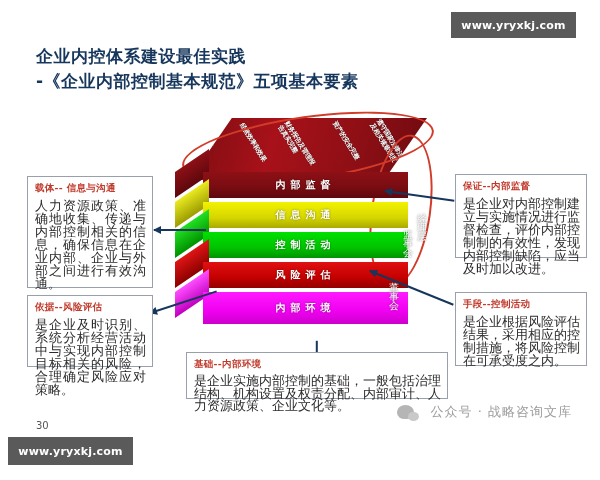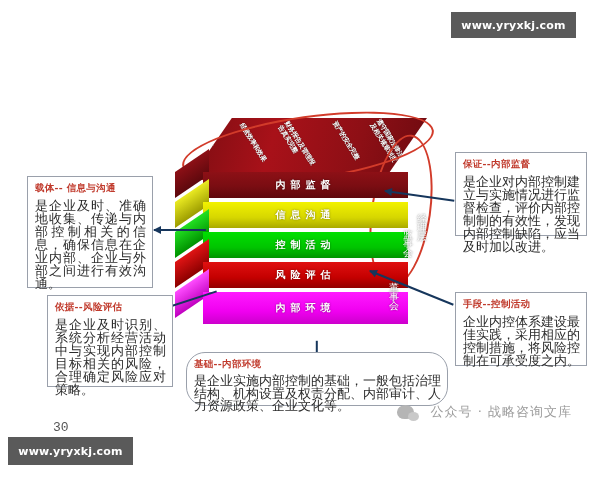--- a/index.html
+++ b/index.html
@@ -23,21 +23,21 @@
 
   
   .title{
     position:absolute;left:36px;top:44px;width:430px;
     color:#16365c;font-weight:bold;font-size:17px;line-height:25px;
     letter-spacing:.5px;
   }
   .title-l2{display:block;}
 
   
-  .pageno{position:absolute;left:53px;top:420px;color:#555;font-size:13px;font-family:Liberation Mono, monospace;}
+  .pageno{position:absolute;left:36px;top:420px;color:#555;font-size:10px;}
 
   
   .wechat{
     position:absolute;right:28px;top:403px;display:flex;align-items:center;gap:17px;
     color:#9c9c9c;font-size:13px;letter-spacing:1px;
   }
   .wechat-icon{
     width:17px;height:14px;border-radius:50% 50% 45% 45%;
     background:#b5b5b5;position:relative;flex:0 0 auto;
   }
@@ -51,24 +51,24 @@
     position:absolute;background:#fff;border:1px solid #9aa0ab;
     box-sizing:border-box;padding:5px 6px 6px 7px;
   }
   .box-hd{
     color:#c0392b;font-weight:bold;font-size:9.5px;
     margin-bottom:4px;letter-spacing:.3px;white-space:nowrap;
   }
   .box-bd{color:#2b2b2b;font-size:13px;line-height:13px;text-align:justify;}
 
   #box-carrier   {left:27px; top:176px; width:126px; height:112px;}
-  #box-basis     {left:27px; top:295px; width:126px; height:92px;margin-left:20px;}
-  #box-guarantee {left:455px;top:152px; width:132px; height:84px;}
+  #box-basis     {left:27px; top:295px; width:126px; height:72px;}
+  #box-guarantee {left:455px;top:174px; width:132px; height:84px;}
   #box-means     {left:455px;top:292px; width:132px; height:74px;}
-  #box-foundation{left:186px;top:352px; width:262px; height:54px;border-radius:19px;}
+  #box-foundation{left:186px;top:352px; width:262px; height:47px;}
   #box-foundation .box-bd{line-height:12.5px;}
 
   
   .cube{position:absolute;left:175px;top:118px;width:265px;height:240px;}
 
   .layer{position:absolute;left:0;}
   
   .slab-face{
     position:absolute;left:28px;width:205px;height:26px;
     box-sizing:border-box;
@@ -125,20 +125,24 @@
     border-left:none;border-right:8px solid #16365c;
   }
 </style>
 </head>
 <body>
 
 <div class="slide">
 
   <div class="wm wm-top">www.yryxkj.com</div>
 
+  <div class="title">
+    <span>企业内控体系建设最佳实践</span>
+    <span class="title-l2">-《企业内部控制基本规范》五项基本要素</span>
+  </div>
 
   <div class="cube">
 
     <div class="topplate">
       <div class="obj" style="left:12px;top:6px;">企业战略</div>
       <div class="obj" style="left:55px;top:4px;">经营效率和效果</div>
       <div class="obj" style="left:100px;top:2px;">财务报告及管理报告真实完整</div>
       <div class="obj" style="left:148px;top:2px;">资产的安全完整</div>
       <div class="obj" style="left:192px;top:0px;">遵守国家法律法规及相关规章制度</div>
     </div>
@@ -187,36 +191,36 @@
   </div>
 
   <div class="arrow flip" style="left:154px;top:229px;width:52px;"></div>
   <div class="arrow flip" style="left:150px;top:312px;width:70px;transform:rotate(-18deg);"></div>
   <div class="arrow flip" style="left:385px;top:190px;width:70px;transform:rotate(8deg);"></div>
   <div class="arrow flip" style="left:370px;top:270px;width:90px;transform:rotate(22deg);"></div>
   <div class="arrow" style="left:317px;top:340px;width:24px;transform:rotate(90deg);"></div>
 
   <div class="box" id="box-carrier">
     <div class="box-hd">载体-- 信息与沟通</div>
-    <div class="box-bd">是企业及时、准确地收集、传递与内部控制相关的信息，确保信息在企业内部、企业与外部之间进行有效沟通。</div>
+    <div class="box-bd">人力资源政策、准确地收集、传递与内部控制相关的信息，确保信息在企业内部、企业与外部之间进行有效沟通。</div>
   </div>
 
   <div class="box" id="box-basis">
     <div class="box-hd">依据--风险评估</div>
     <div class="box-bd">是企业及时识别、系统分析经营活动中与实现内部控制目标相关的风险，合理确定风险应对策略。</div>
   </div>
 
   <div class="box" id="box-guarantee">
     <div class="box-hd">保证--内部监督</div>
     <div class="box-bd">是企业对内部控制建立与实施情况进行监督检查，评价内部控制制的有效性，发现内部控制缺陷，应当及时加以改进。</div>
   </div>
 
   <div class="box" id="box-means">
     <div class="box-hd">手段--控制活动</div>
-    <div class="box-bd">企业内控体系建设最佳实践，采用相应的控制措施，将风险控制在可承受度之内。</div>
+    <div class="box-bd">是企业根据风险评估结果，采用相应的控制措施，将风险控制在可承受度之内。</div>
   </div>
 
   <div class="box" id="box-foundation">
     <div class="box-hd">基础--内部环境</div>
     <div class="box-bd">是企业实施内部控制的基础，一般包括治理结构、机构设置及权责分配、内部审计、人力资源政策、企业文化等。</div>
   </div>
 
   <div class="pageno">30</div>
 
   <div class="wechat">

